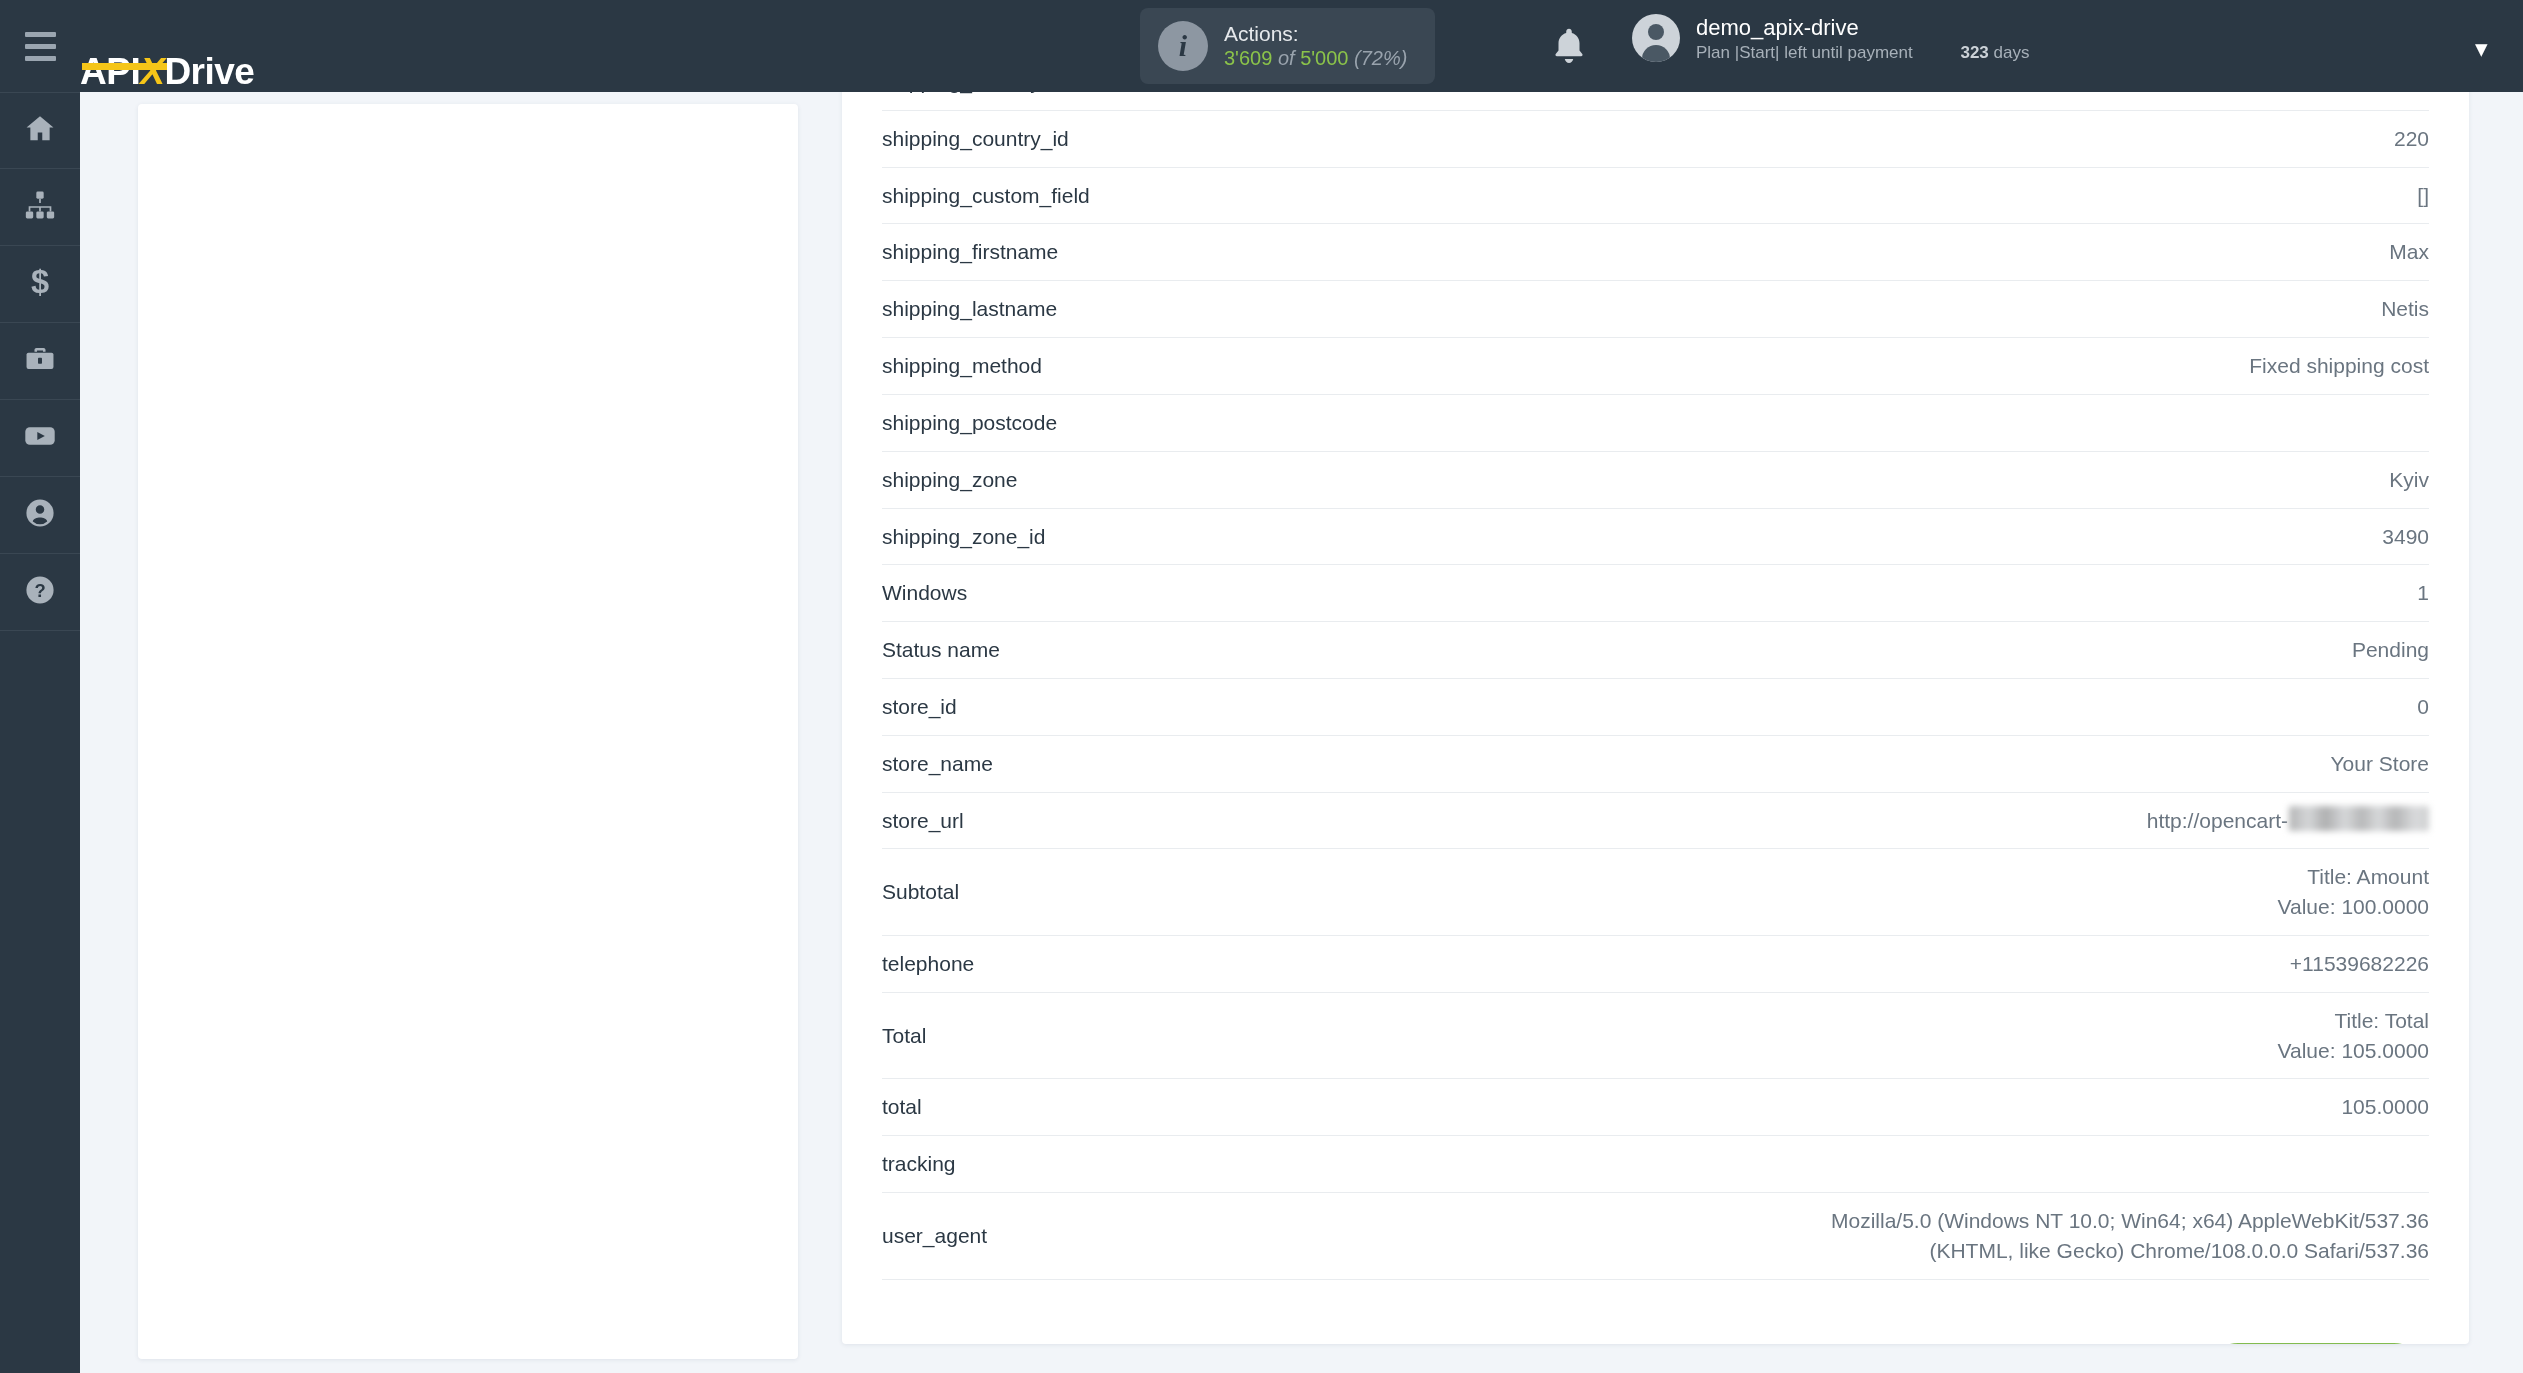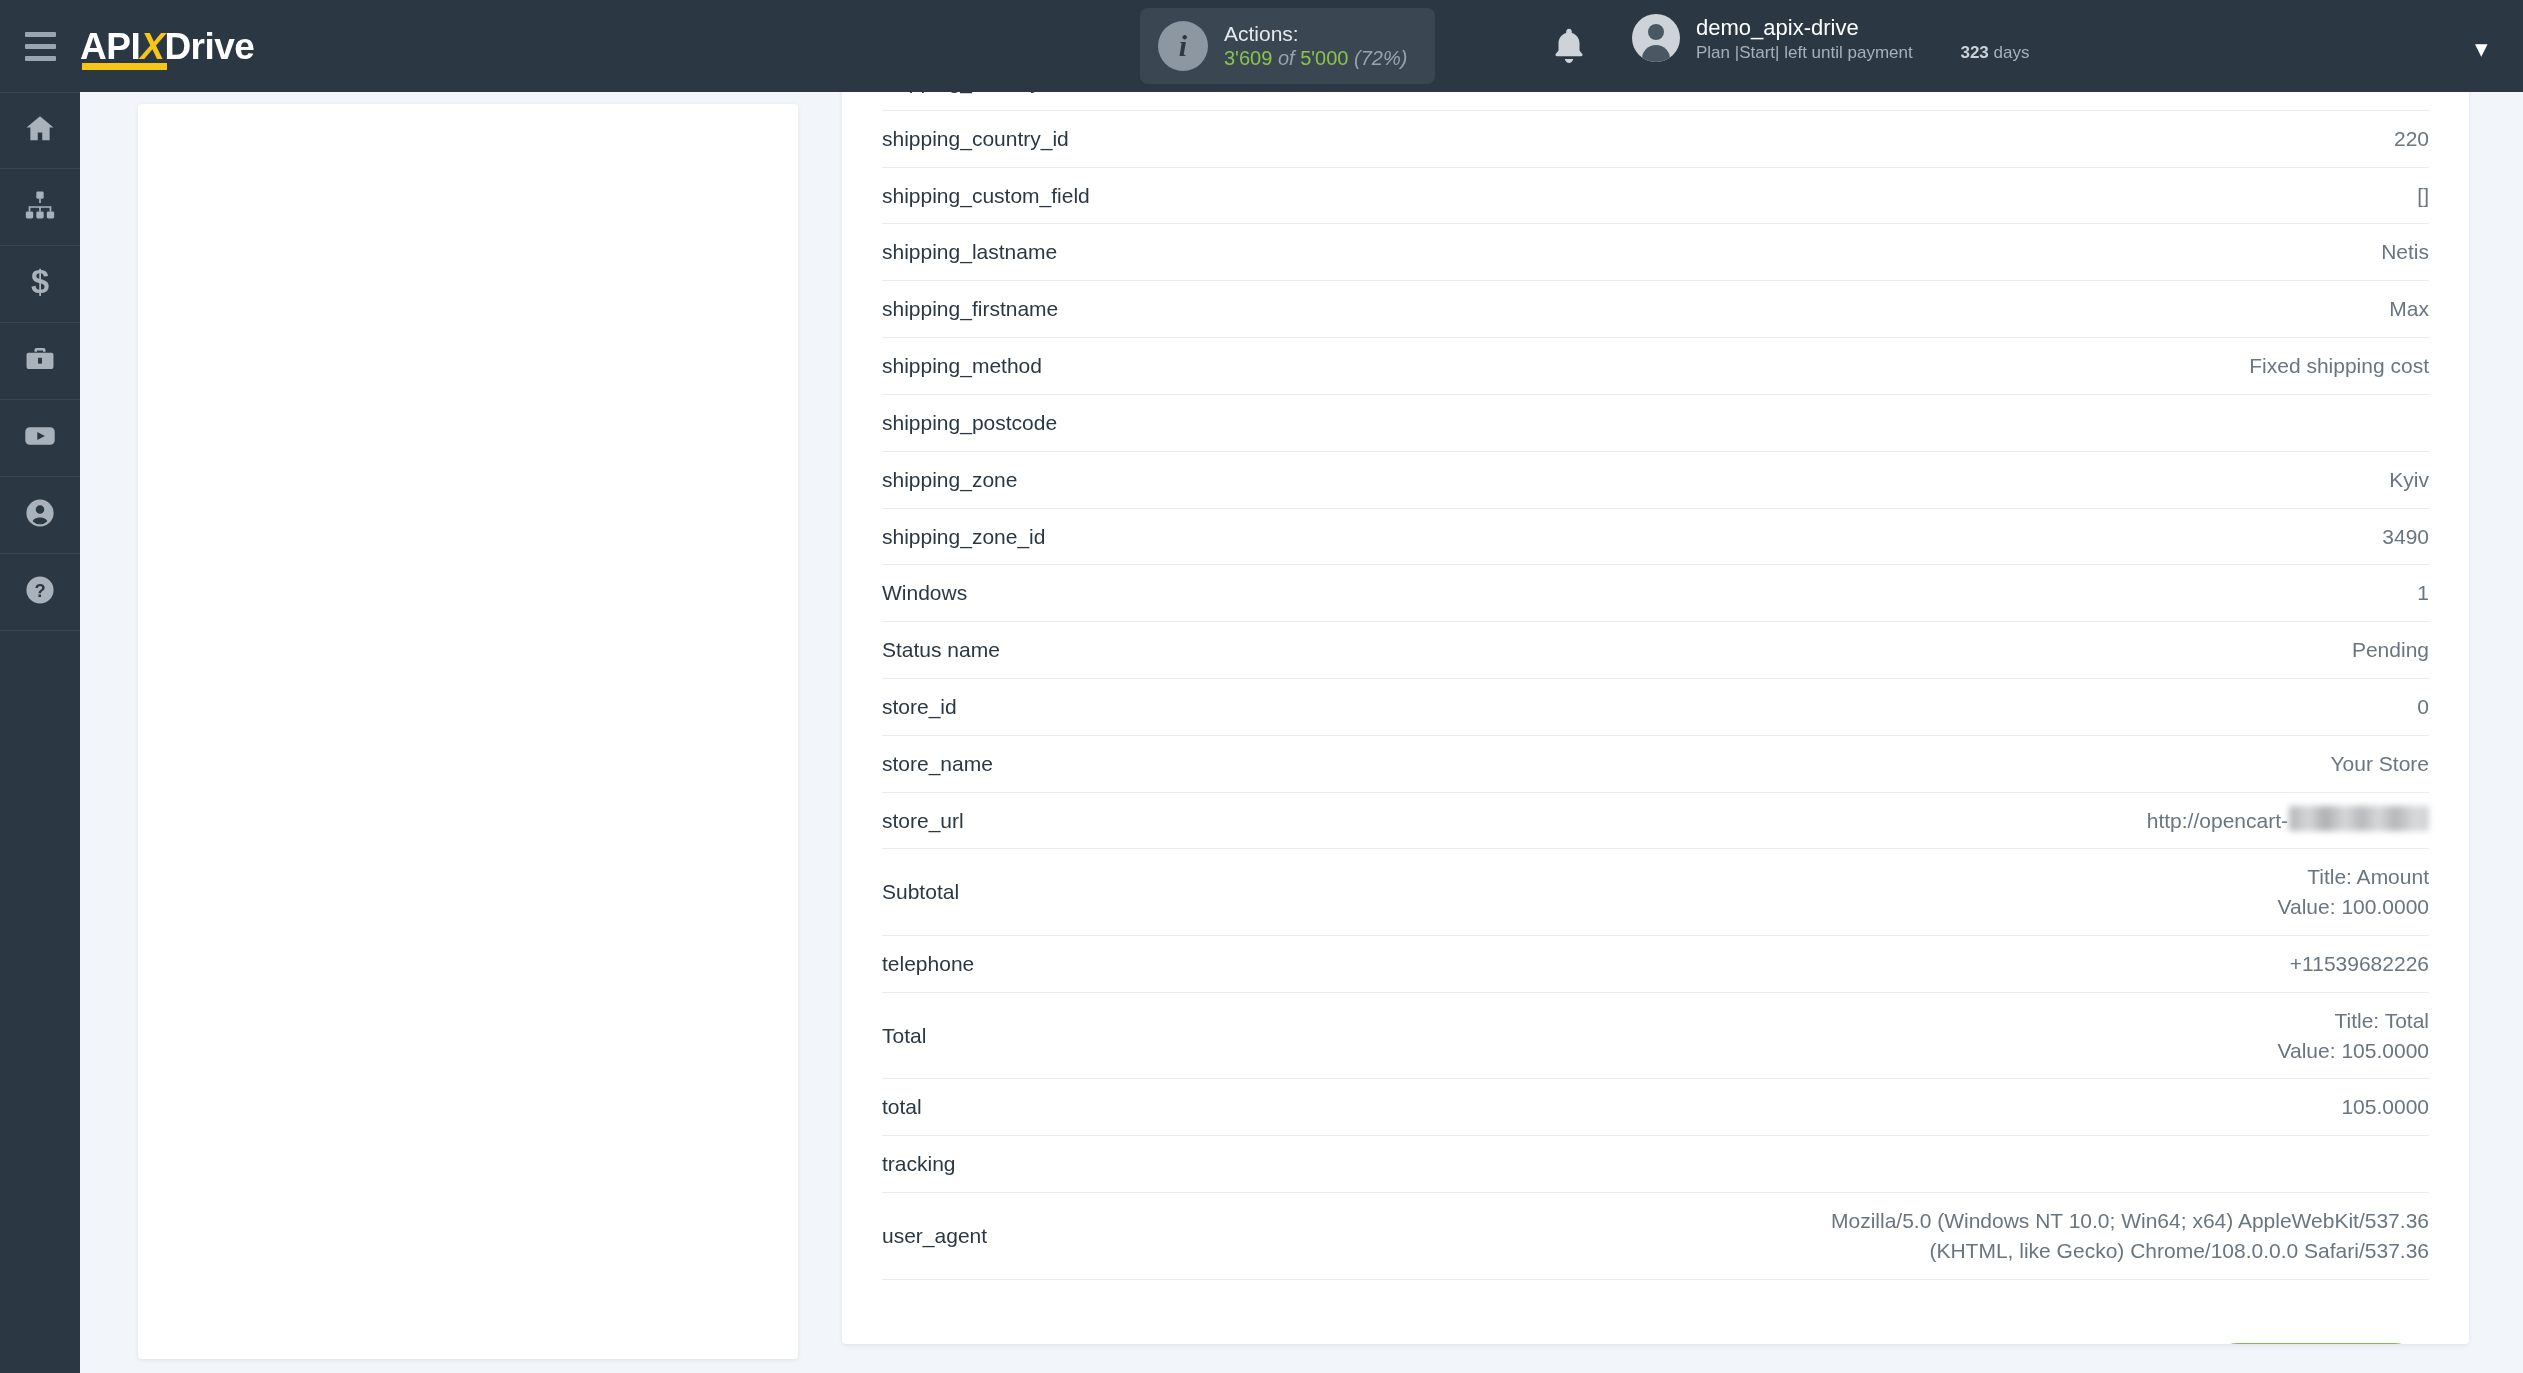--- a/index.html
+++ b/index.html
@@ -34,21 +34,21 @@
   }
   .hamburger span {
     display: block;
     width: 31px;
     height: 5px;
     border-radius: 1px;
     background: #9aa5b0;
   }
   .logo {
     display: flex;
-    align-items: center;
+    align-items: flex-end;
     position: relative;
     height: 88px;
     cursor: pointer;
     padding-right: 20px;
   }
   .logo-text {
     font-size: 37px;
     font-weight: bold;
     color: #ffffff;
     letter-spacing: -0.5px;
@@ -406,29 +406,29 @@
                 <span class="line">220</span>
               </td>
             </tr>
             <tr>
               <td class="k">shipping_custom_field</td>
               <td class="v">
                 <span class="line">[]</span>
               </td>
             </tr>
             <tr>
+              <td class="k">shipping_firstname</td>
+              <td class="v">
+                <span class="line">Max</span>
+              </td>
+            </tr>
+            <tr>
               <td class="k">shipping_lastname</td>
               <td class="v">
                 <span class="line">Netis</span>
-              </td>
-            </tr>
-            <tr>
-              <td class="k">shipping_firstname</td>
-              <td class="v">
-                <span class="line">Max</span>
               </td>
             </tr>
             <tr>
               <td class="k">shipping_method</td>
               <td class="v">
                 <span class="line">Fixed shipping cost</span>
               </td>
             </tr>
             <tr>
               <td class="k">shipping_postcode</td>

